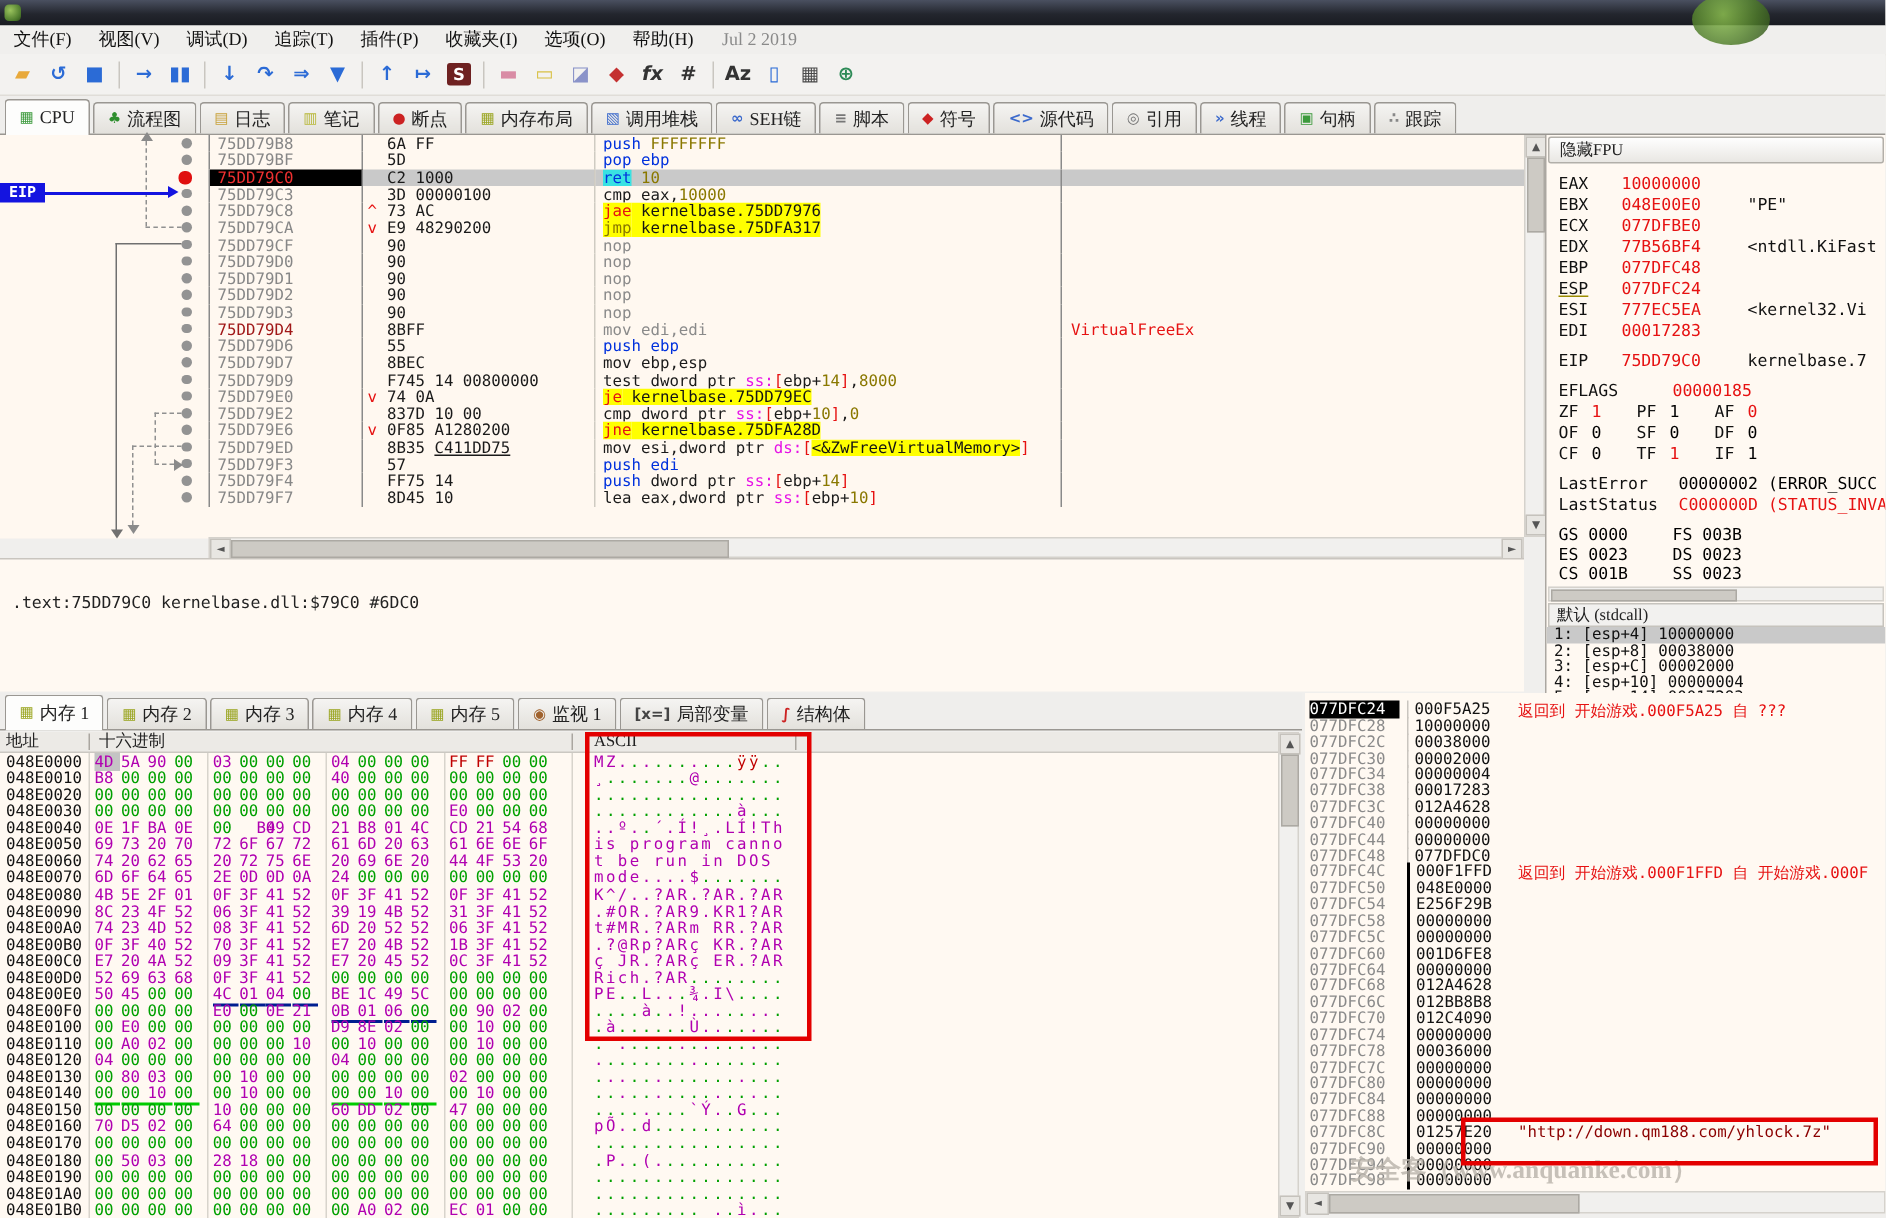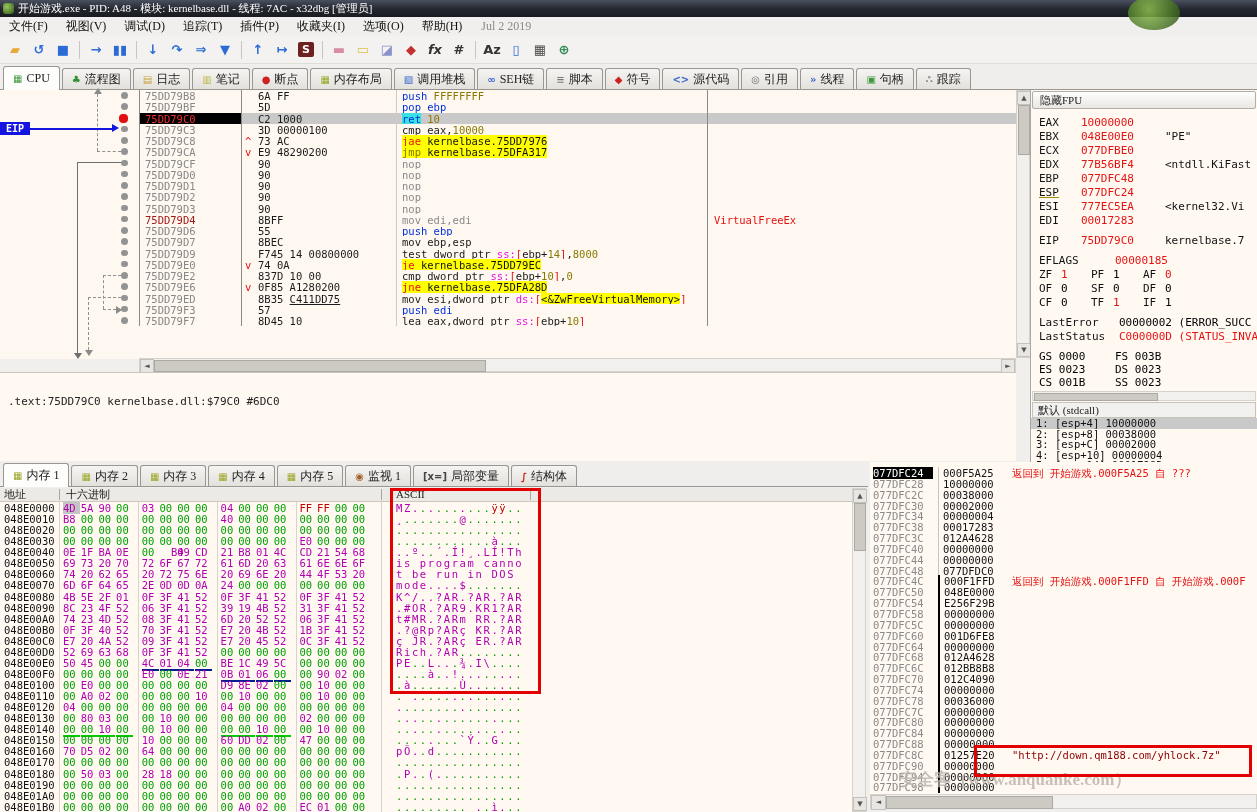--- a/index.html
+++ b/index.html
@@ -125,21 +125,21 @@
     background:radial-gradient(circle at 40% 40%,#8CBF4F,#4E7A2A 60%,#2F4D1C);opacity:.85;z-index:20;}
   #eip-label{position:absolute;left:0;top:122px;width:30px;height:13px;background:#1414E0;color:#fff;
     font:bold 10px "DejaVu Sans Mono",monospace;text-align:center;line-height:13px;z-index:8;}
   #eip-line{position:absolute;left:30px;top:127.5px;width:83px;height:2px;background:#1414E0;z-index:8;}
   #eip-head{position:absolute;left:112px;top:124px;border-top:4.5px solid transparent;
     border-bottom:4.5px solid transparent;border-left:7px solid #1414E0;width:0;height:0;z-index:8;}
 </style>
 </head>
 <body>
 
-<div id="titlebar" class="abs"><span id="win-icon"></span><span>开始游戏.exe - PID: A48 - 模块: kernelbase.dll - 线程: 7AC - x32dbg [管理员]</span></div>
+<div id="titlebar" class="abs"><span id="win-icon"></span></div>
 <div id="greenblob"></div>
 <div id="menubar" class="abs"><span class="menu-item serif">文件(F)</span><span class="menu-item serif">视图(V)</span><span class="menu-item serif">调试(D)</span><span class="menu-item serif">追踪(T)</span><span class="menu-item serif">插件(P)</span><span class="menu-item serif">收藏夹(I)</span><span class="menu-item serif">选项(O)</span><span class="menu-item serif">帮助(H)</span><span class="serif" id="menu-date">Jul 2 2019</span></div>
 <div id="toolbar" class="abs">
     <span class="tbtn">
       <span style="color: rgb(232, 169, 59);">▰</span>
     </span>
     <span class="tbtn">
       <span style="color: rgb(43, 107, 214);">↺</span>
     </span>
     <span class="tbtn">
@@ -444,20 +444,29 @@
         <div class="di"><span>mov esi,dword ptr </span><span class="t-sg">ds:</span><span class="t-br">[</span><span class="t-y">&lt;&amp;ZwFreeVirtualMemory&gt;</span><span class="t-br">]</span></div>
         <div class="dc"></div>
       </div>
       <div class="drow">
         <div class="dg">
           <span class="dot"></span>
         </div>
         <div class="da">75DD79F3</div>
         <div class="db"><span>57</span></div>
         <div class="di"><span class="t-b">push edi</span></div>
+        <div class="dc"></div>
+      </div>
+      <div class="drow">
+        <div class="dg">
+          <span class="dot"></span>
+        </div>
+        <div class="da">75DD79F4</div>
+        <div class="db"><span>FF75 14</span></div>
+        <div class="di"><span class="t-b">push </span><span>dword ptr </span><span class="t-sg">ss:</span><span class="t-br">[</span><span>ebp+</span><span class="t-n">14</span><span class="t-br">]</span></div>
         <div class="dc"></div>
       </div>
       <div class="drow">
         <div class="dg">
           <span class="dot"></span>
         </div>
         <div class="da">75DD79F7</div>
         <div class="db"><span>8D45 10</span></div>
         <div class="di"><span>lea eax,dword ptr </span><span class="t-sg">ss:</span><span class="t-br">[</span><span>ebp+</span><span class="t-n">10</span><span class="t-br">]</span></div>
         <div class="dc"></div>

